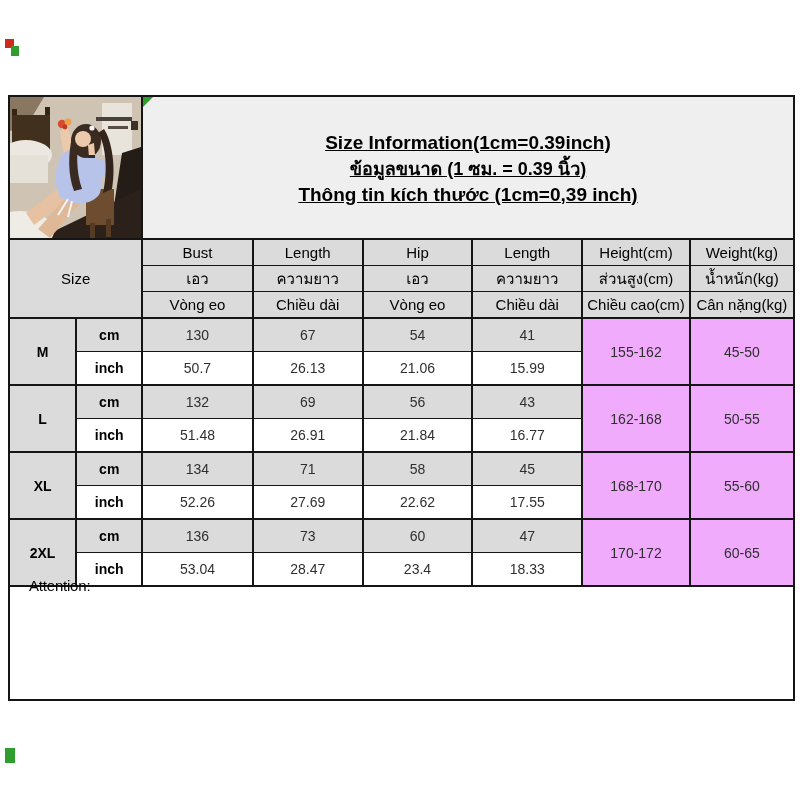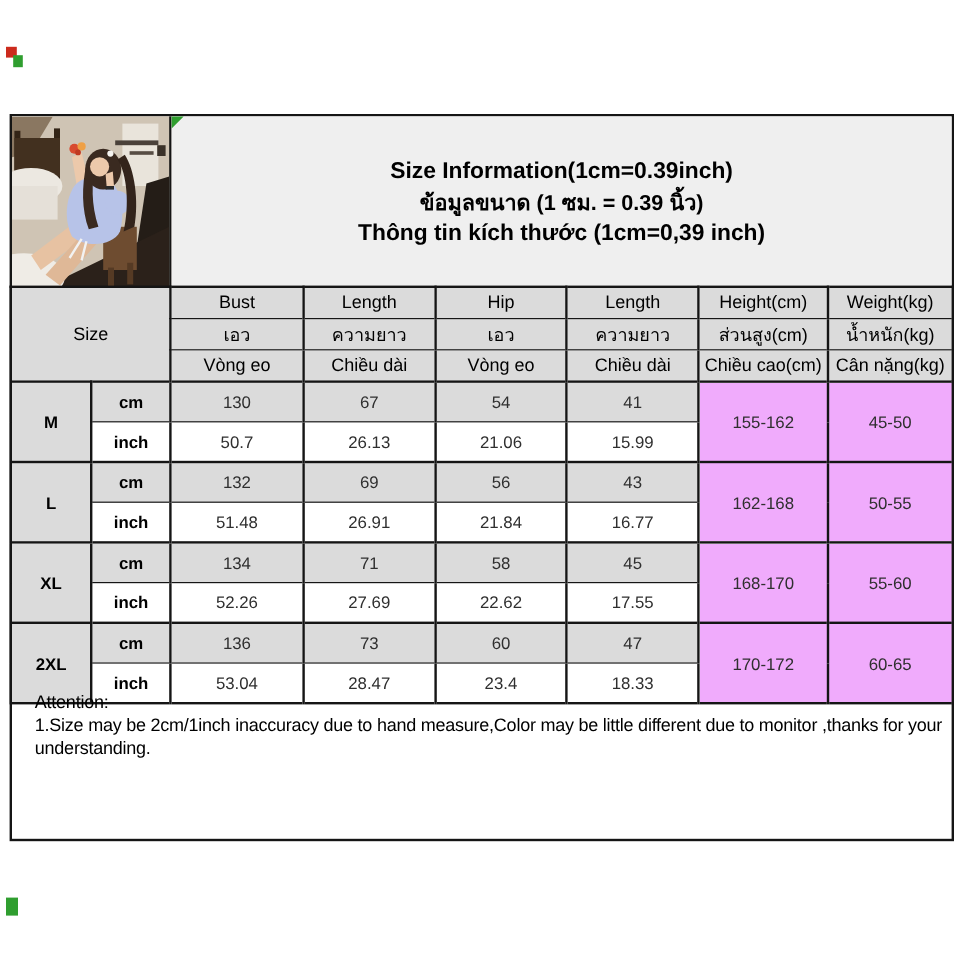--- a/index.html
+++ b/index.html
@@ -15,20 +15,21 @@
   
   .photo-cell{
     position:absolute;left:0;top:0;width:133px;height:143px;
     border-right:2px solid #151515;box-sizing:border-box;overflow:hidden;background:#cfc4b4;
   }
   
   .title-band{
     position:absolute;left:133px;top:0;width:650px;height:143px;
     display:flex;flex-direction:column;align-items:center;justify-content:center;
     text-align:center;
+    text-decoration:underline;
   }
   .title-line{font-weight:bold;font-size:19px;line-height:26px;}
   .title-line.th{font-size:18px;}
   .corner-triangle{
     position:absolute;left:133px;top:0;width:0;height:0;
     border-top:10px solid #2f9e2f;border-right:10px solid transparent;
   }
   
   table.size-table{
     position:absolute;left:-2px;top:141px;width:787px;
@@ -221,16 +222,15 @@
           <td class="vc">53.04</td>
           <td class="vc">28.47</td>
           <td class="vc">23.4</td>
           <td class="vc">18.33</td>
         </tr>
       </tbody>
   </table>
 
   <div class="attention">
     <div>Attention:</div>
-    <div>1.Size may be 2cm/1inch inaccuracy due to hand measure,Color may be little different due to monitor ,thanks for your understanding.</div>
   </div>
 
 </div>
 
 </body></html>

